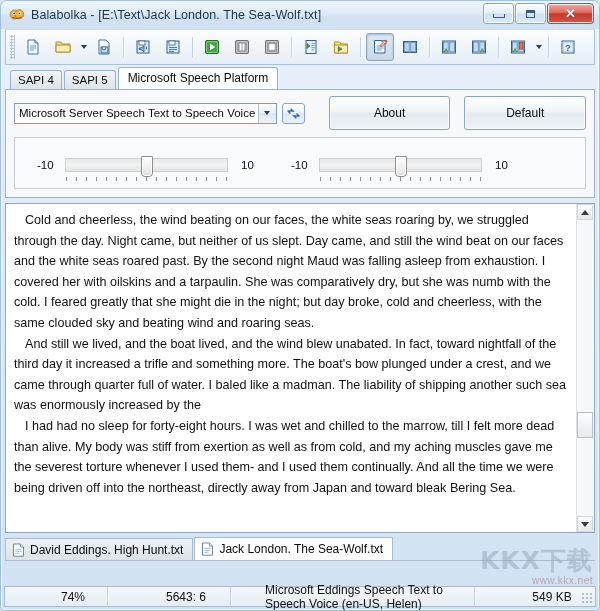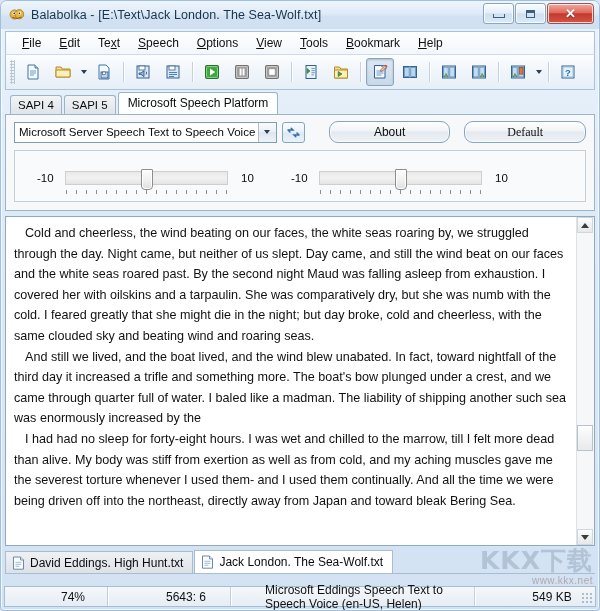--- a/index.html
+++ b/index.html
@@ -170,29 +170,29 @@
     display: flex; align-items: center; justify-content: center;
   }
   #refresh-btn {
     width: 24px; height: 21px; margin-left: 5px;
     box-sizing: border-box;
     border: 1px solid #8aa4bb; border-radius: 3px;
     background: linear-gradient(180deg,#fbfdff 0%, #e9f1f8 48%, #dbe8f4 52%, #eaf2fa 100%);
     display: flex; align-items: center; justify-content: center;
   }
   .pbtn {
-    height: 22px; box-sizing: border-box;
-    border: 1px solid #8aa4bb; border-radius: 9px;
+    height: 34px; box-sizing: border-box;
+    border: 1px solid #8aa4bb; border-radius: 3px;
     background: linear-gradient(180deg,#fdfefe 0%, #f1f4f7 45%, #e3e9ef 50%, #eff3f7 100%);
     font-size: 12px; color: #0d0d0d;
     display: flex; align-items: center; justify-content: center;
     box-shadow: inset 0 0 0 1px rgba(255,255,255,.7);
   }
   #about-btn { width: 126px; margin-left: 24px; }
-  #default-btn { width: 126px; margin-left: 14px; font-family: Liberation Serif, serif; }
+  #default-btn { width: 126px; margin-left: 14px; }
 
   
   #slider-group {
     margin-top: 7px;
     border: 1px solid #c2cfdb;
     background: #f8fafb;
     height: 50px;
     position: relative;
   }
   .slider-block { position: absolute; top: 0; height: 50px; }
@@ -364,31 +364,20 @@
         </div>
       <div class="winbtn">
           <span class="glyph-max"></span>
         </div>
       <div class="winbtn close">
           <span class="glyph-close">✕</span>
         </div>
     </div>
   </div>
 
-  <div id="menubar">
-    <div class="menu-item"><u>F</u>ile</div>
-    <div class="menu-item"><u>E</u>dit</div>
-    <div class="menu-item">Te<u>x</u>t</div>
-    <div class="menu-item"><u>S</u>peech</div>
-    <div class="menu-item"><u>O</u>ptions</div>
-    <div class="menu-item"><u>V</u>iew</div>
-    <div class="menu-item"><u>T</u>ools</div>
-    <div class="menu-item"><u>B</u>ookmark</div>
-    <div class="menu-item"><u>H</u>elp</div>
-  </div>
 
   <div id="toolbar">
     <div class="grip"></div>
 
     <div class="tb-btn">
       <svg width="18" height="18" viewBox="0 0 18 18">
         <path d="M4 2h7l3 3v11H4z" fill="#f4f9fd" stroke="#3f74a8" stroke-width="1"></path>
         <path d="M11 2v3h3" fill="#cfe2f2" stroke="#3f74a8" stroke-width="1"></path>
         <g stroke="#6f9bc6" stroke-width="1">
             <path d="M6 8h6M6 10h6M6 12h4"></path>

